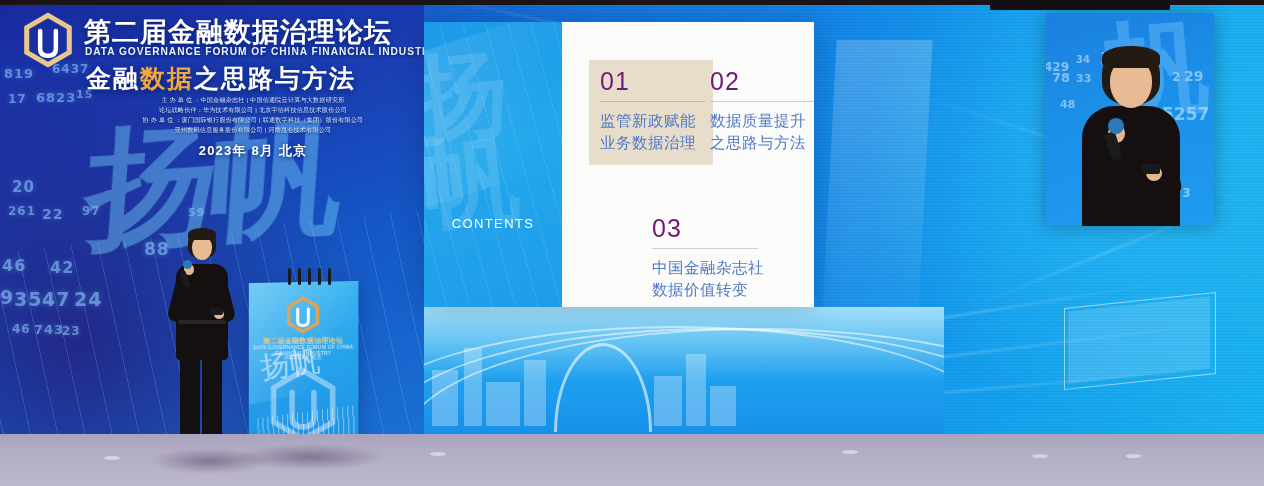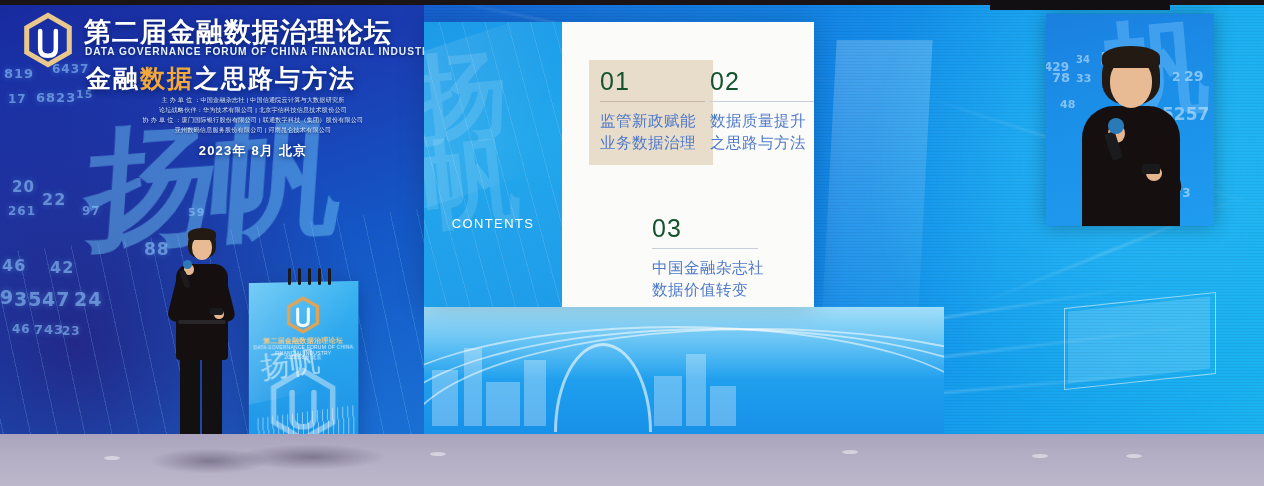--- a/index.html
+++ b/index.html
@@ -61,21 +61,21 @@
   .sl-lines{position:absolute;left:0;top:0;width:138px;height:285px;
     background:repeating-linear-gradient(75deg,rgba(255,255,255,.10) 0 1px,rgba(0,0,0,0) 1px 22px);}
   .sl-title{position:absolute;left:0;top:148px;width:138px;text-align:center;color:#fff;
     font-size:37px;font-weight:400;letter-spacing:4px;text-shadow:0 2px 8px rgba(0,60,120,.3);}
   .sl-title-en{position:absolute;left:0;top:194px;width:138px;text-align:center;color:#fff;
     font-size:13px;letter-spacing:1.4px;}
 
   .slide-right{position:absolute;left:138px;top:0;width:252px;height:285px;background:#fbfbf9;}
   .toc-item{position:absolute;}
   .toc-item.hl{background:#e8ddcb;}
-  .toc-num{font-size:25px;color:#14532d;font-weight:400;letter-spacing:1px;line-height:1;}
+  .toc-num{font-size:25px;color:#701a75;font-weight:400;letter-spacing:1px;line-height:1;}
   .toc-rule{height:1px;background:#c9b9a4;margin:7px 0 8px 0;}
   .toc-rule.plain{background:#c9cfd8;}
   .toc-txt{font-size:15.5px;line-height:1.42;color:#4f79c9;letter-spacing:.5px;white-space:nowrap;}
 
   #toc0{left:27px;top:38px;width:105px;padding:9px 8px 11px 11px;}
   #toc1{left:148px;top:47px;width:106px;}
   #toc2{left:90px;top:178px;width:106px;margin-top:16px;}
 
   
   .city{position:absolute;left:424px;top:307px;width:520px;height:133px;overflow:hidden;
@@ -156,21 +156,21 @@
     <div class="kv-grid"></div>
     <div class="kv-calli">扬帆</div>
 
     <span class="kv-num" style="left:4px;top:66px;font-size:13px;">819</span>
     <span class="kv-num" style="left:52px;top:62px;font-size:12px;">6437</span>
     <span class="kv-num" style="left:8px;top:92px;font-size:12px;">17</span>
     <span class="kv-num" style="left:36px;top:90px;font-size:13px;">6823</span>
     <span class="kv-num" style="left:76px;top:88px;font-size:11px;">15</span>
     <span class="kv-num" style="left:12px;top:178px;font-size:15px;">20</span>
     <span class="kv-num" style="left:8px;top:204px;font-size:12px;">261</span>
-    <span class="kv-num" style="left:42px;top:190px;font-size:16px;">22</span>
+    <span class="kv-num" style="left:42px;top:206px;font-size:14px;">22</span>
     <span class="kv-num" style="left:82px;top:204px;font-size:12px;">97</span>
     <span class="kv-num" style="left:188px;top:206px;font-size:11px;">59</span>
     <span class="kv-num" style="left:2px;top:256px;font-size:16px;">46</span>
     <span class="kv-num" style="left:50px;top:258px;font-size:16px;">42</span>
     <span class="kv-num" style="left:144px;top:239px;font-size:17px;">88</span>
     <span class="kv-num" style="left:14px;top:288px;font-size:19px;">35</span>
     <span class="kv-num" style="left:42px;top:288px;font-size:19px;">47</span>
     <span class="kv-num" style="left:74px;top:288px;font-size:19px;">24</span>
     <span class="kv-num" style="left:0px;top:286px;font-size:19px;">9</span>
     <span class="kv-num" style="left:12px;top:322px;font-size:12px;">46</span>

